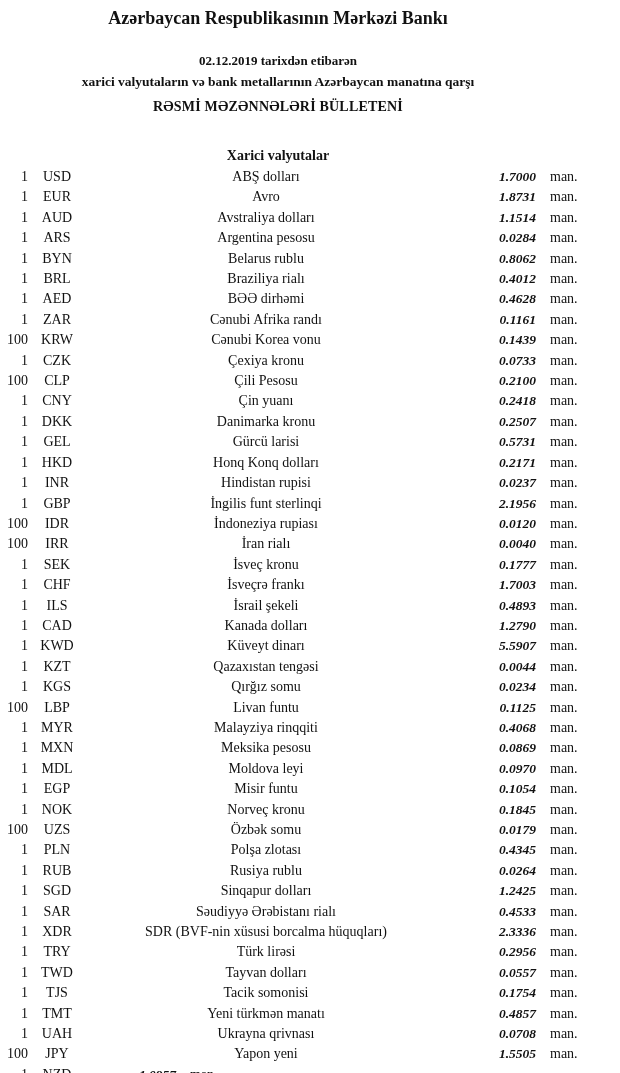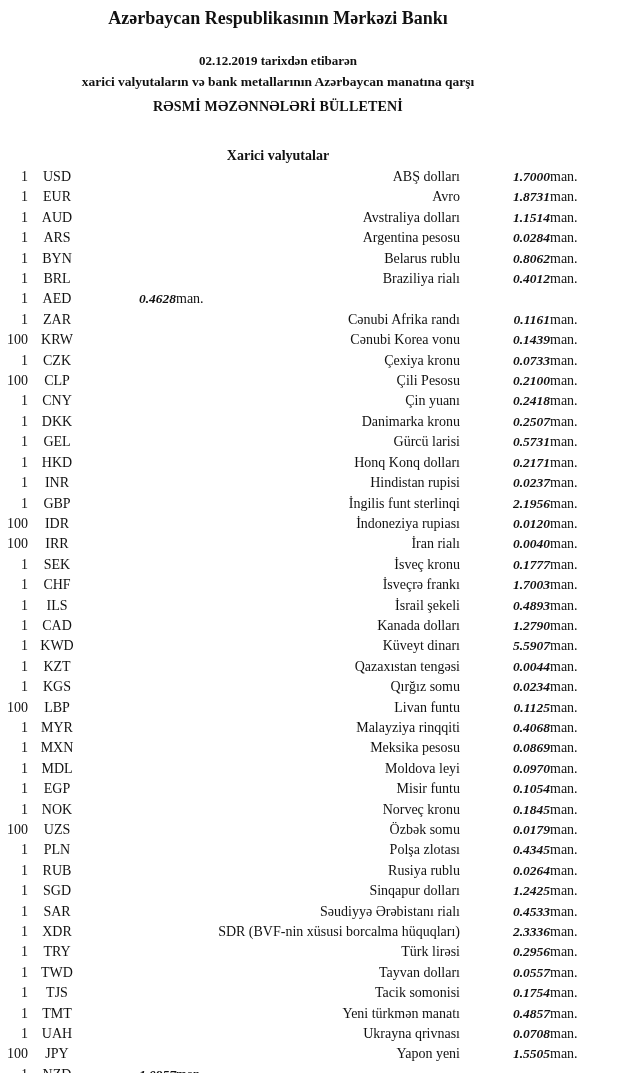--- a/index.html
+++ b/index.html
@@ -73,34 +73,35 @@
     text-align: right;
     flex: 0 0 auto;
   }
   .code {
     width: 58px;
     text-align: center;
     flex: 0 0 auto;
   }
   .name {
     flex: 1 1 auto;
-    text-align: right;
+    text-align: center;
     overflow: hidden;
   }
   .rate {
     width: 90px;
     flex: 0 0 auto;
     text-align: right;
     font-weight: 700;
     font-style: italic;
     font-size: 13.5px;
   }
   .unit {
     width: 47px;
     flex: 0 0 auto;
+    margin-left: 14px;
     text-align: left;
   }
 </style>
 </head>
 <body>
 
 <div class="page">
   <header class="head-wrap">
     <h1 class="bank-title">Azərbaycan Respublikasının Mərkəzi Bankı</h1>
     <div class="date-line">02.12.2019 tarixdən etibarən</div>
@@ -157,20 +158,21 @@
     <span class="qty">1</span>
     <span class="code">BRL</span>
     <span class="name">Braziliya rialı</span>
     <span class="rate">0.4012</span>
     <span class="unit">man.</span>
   </div>
 
   <div class="row">
     <span class="qty">1</span>
     <span class="code">AED</span>
+    <span class="name">BƏƏ dirhəmi</span>
     <span class="rate">0.4628</span>
     <span class="unit">man.</span>
   </div>
 
   <div class="row">
     <span class="qty">1</span>
     <span class="code">ZAR</span>
     <span class="name">Cənubi Afrika randı</span>
     <span class="rate">0.1161</span>
     <span class="unit">man.</span>

